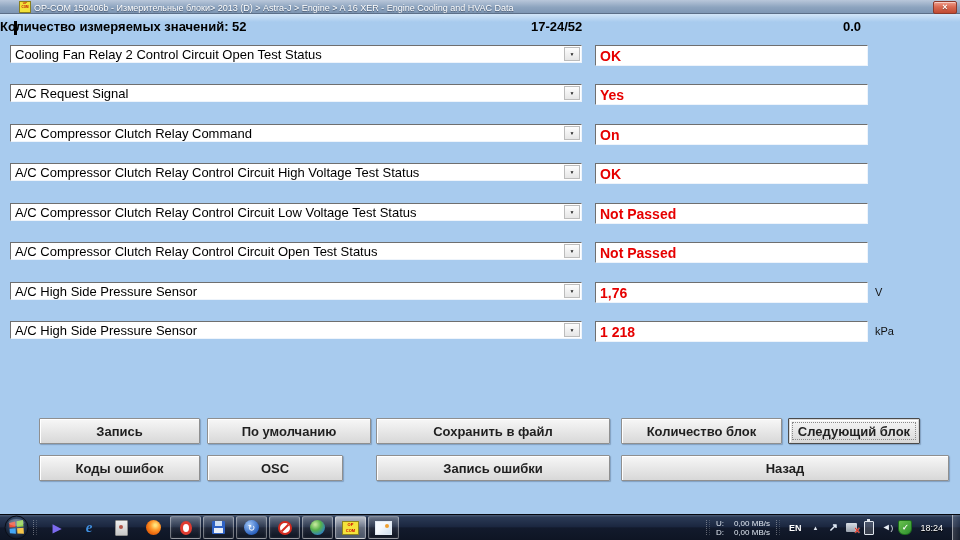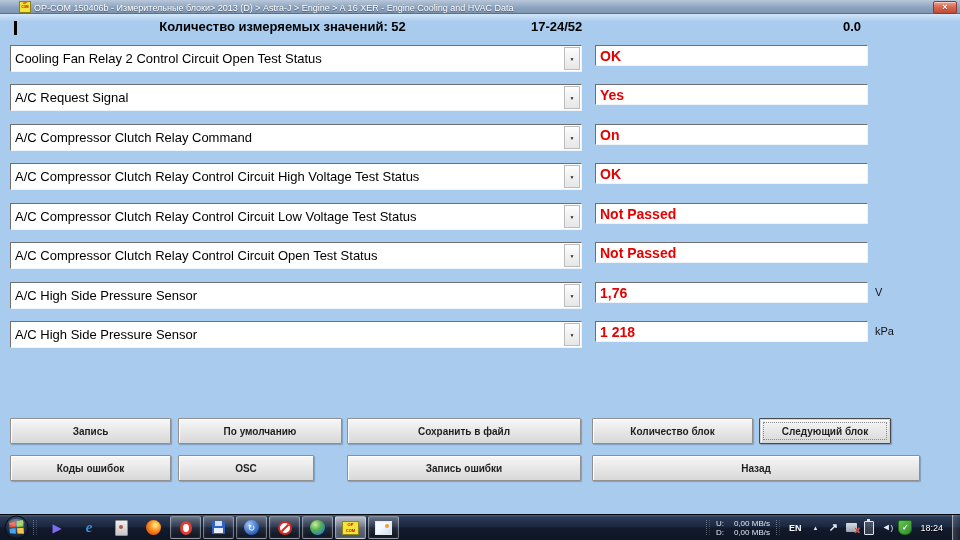--- a/index.html
+++ b/index.html
@@ -15,40 +15,40 @@
   .title-text{color:#fff;font-size:9px;text-shadow:0 1px 1px rgba(30,40,60,.6);white-space:nowrap;overflow:hidden;}
   .close-btn{position:absolute;right:3px;top:1px;width:22px;height:11px;border-radius:2px;
     border:1px solid #8c3a2b;background:linear-gradient(180deg,#f0a08e,#d96a52 45%,#c04a32);
     box-shadow:inset 0 1px 0 rgba(255,255,255,.5);display:flex;align-items:center;justify-content:center;cursor:pointer;}
   .close-glyph{color:#fff;font-size:9px;font-weight:bold;line-height:1;text-shadow:0 1px 1px rgba(0,0,0,.4);}
 
   
   .workspace{position:absolute;top:13px;left:0;right:0;bottom:25px;
     background:linear-gradient(180deg,#d9e9f9 0,#a8cbee 9px);}
   .caret{position:absolute;left:14px;top:8px;width:3px;height:14px;background:#000;}
-  .hdr-center{position:absolute;left:0;top:6px;width:565px;text-align:center;font-size:13px;font-weight:bold;color:#000;}
+  .hdr-center{position:absolute;left:0;top:6px;width:565px;text-align:left;font-size:13px;font-weight:bold;color:#000;}
   .hdr-range{position:absolute;left:531px;top:6px;font-size:13px;font-weight:bold;color:#000;}
   .hdr-timer{position:absolute;left:843px;top:6px;font-size:13px;font-weight:bold;color:#000;}
 
-  .combo{position:absolute;left:10px;width:572px;height:27px;box-sizing:border-box;background:#fff;
+  .combo{position:absolute;left:10px;width:572px;height:18px;box-sizing:border-box;background:#fff;
     border:1px solid;border-color:#6f6f6f #eef4fb #eef4fb #6f6f6f;display:flex;align-items:center;padding-left:4px;cursor:default;}
   .combo-text{font-size:13px;color:#000;white-space:nowrap;overflow:hidden;}
   .combo-arrow{position:absolute;right:1px;top:1px;bottom:1px;width:16px;
     background:linear-gradient(#fdfdfd,#e6e6e6);border:1px solid #bcbcbc;box-sizing:border-box;
     display:flex;align-items:center;justify-content:center;}
   .combo-arrow::after{content:"▼";font-size:5px;color:#222;}
   .valbox{position:absolute;left:595px;width:273px;height:21px;box-sizing:border-box;background:#fff;
     border:1px solid;border-color:#6f6f6f #eef4fb #eef4fb #6f6f6f;
     font-size:14px;font-weight:bold;color:#e60000;display:flex;align-items:center;padding-left:4px;white-space:nowrap;}
   .unit{position:absolute;left:875px;font-size:11px;color:#111;}
 
   .btn{position:absolute;height:26px;box-sizing:border-box;border-radius:1px;
     background:linear-gradient(180deg,#f7f7f7,#e9e9e9 45%,#d8d8d8);
     border:1px solid #8f8f8f;box-shadow:inset 1px 1px 0 #fff,1px 1px 1px rgba(60,80,110,.35);
-    font-size:10px;font-weight:bold;color:#1f1f1f;display:flex;align-items:center;justify-content:center;cursor:pointer;}
+    font-size:13px;font-weight:bold;color:#1f1f1f;display:flex;align-items:center;justify-content:center;cursor:pointer;margin-left:29px;}
   .btn.default{border:1px solid #4a4a4a;box-shadow:inset 0 0 0 1px #d7d7d7,inset 2px 2px 0 #fff,1px 1px 1px rgba(60,80,110,.35);}
   .btn.default::after{content:"";position:absolute;left:3px;right:3px;top:3px;bottom:3px;border:1px dotted #8a8a8a;}
 
   
   .taskbar{position:absolute;left:0;bottom:0;width:960px;height:25px;
     background:linear-gradient(180deg,#4a5a74 0,#2a3954 10%,#1b2740 46%,#121a2c 52%,#0e1524);
     border-top:1px solid #05080e;display:flex;align-items:center;z-index:6;}
   .start-orb{width:25px;height:25px;margin-left:4px;flex:0 0 auto;cursor:pointer;}
   .grip{width:2px;height:15px;margin:0 4px;border-left:1px dotted rgba(255,255,255,.35);border-right:1px dotted rgba(255,255,255,.2);flex:0 0 auto;}
   .tb-icons{display:flex;align-items:center;height:25px;}

